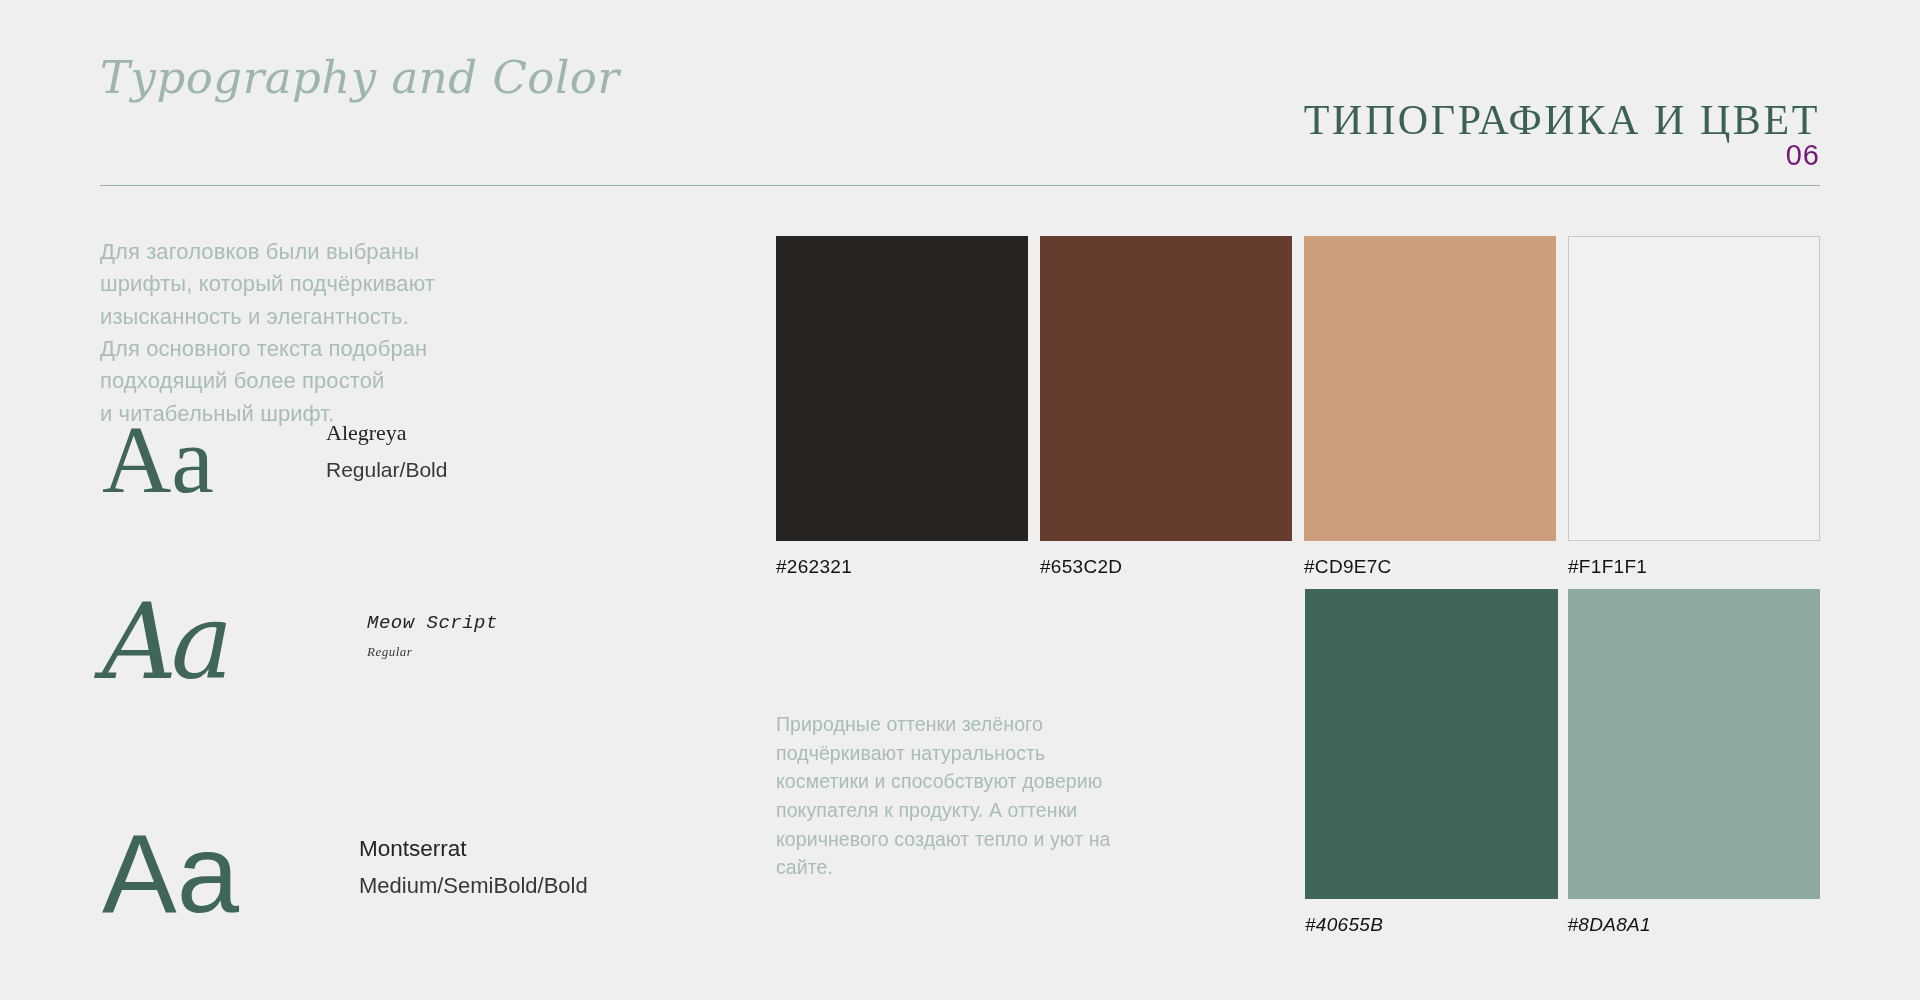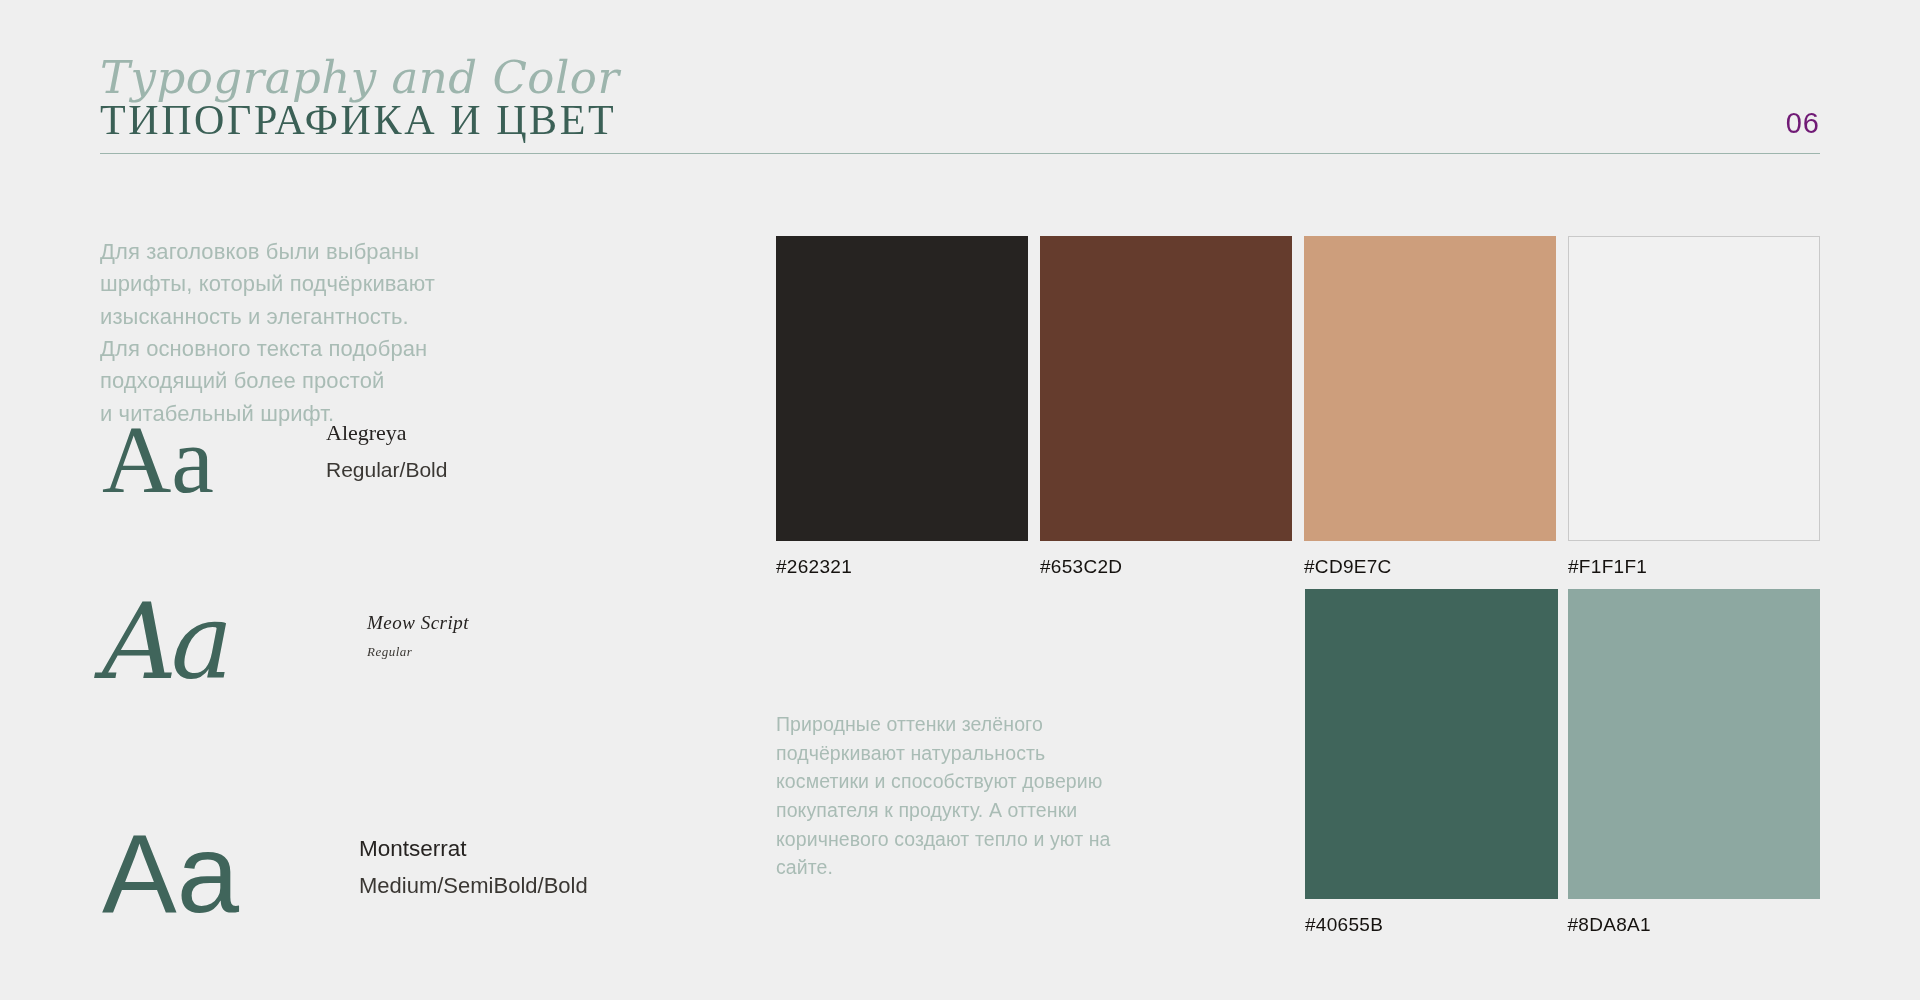--- a/index.html
+++ b/index.html
@@ -31,20 +31,21 @@
     color: #9db5ad;
     line-height: 1;
     height: 40px;
     white-space: nowrap;
   }
   #main-title-row {
     display: flex;
     align-items: flex-end;
     justify-content: space-between;
     margin-top: 4px;
+    flex-direction: column;
   }
   #page-title {
     font-family: "Liberation Serif", serif;
     font-size: 42px;
     letter-spacing: 2.6px;
     color: #3b6056;
     line-height: 1;
     white-space: nowrap;
   }
   #page-number {
@@ -115,21 +116,21 @@
     display: flex;
     flex-direction: column;
     justify-content: center;
   }
   .spec-name { line-height: 1.2; color: #262321; }
   .spec-weights { line-height: 1.2; color: #3a3733; margin-top: 11px; }
 
   .serif-meta .spec-name   { font-family: "Liberation Serif", serif; font-size: 22px; }
   .serif-meta .spec-weights{ font-family: Liberation Sans, sans-serif; font-size: 21px; }
 
-  .script-meta .spec-name   { font-family: Liberation Serif, serif; font-style: italic; font-size: 19px; letter-spacing: 0.5px; text-align: right; }
+  .script-meta .spec-name   { font-family: Liberation Mono, monospace; font-style: italic; font-size: 19px; letter-spacing: 0.5px; text-align: right; }
   .script-meta .spec-weights{ font-family: Liberation Serif, serif; font-style: italic; font-size: 13px; letter-spacing: 0.5px; margin-top: 9px; }
 
   .sans-meta .spec-name   { font-family: "Liberation Sans", sans-serif; font-size: 22.5px; }
   .sans-meta .spec-weights{ font-family: "Liberation Sans", sans-serif; font-size: 22px; }
 
   #font-spec-0 .spec-meta { margin-left: 54px; margin-top: -18px; }
   #font-spec-1 .spec-meta { margin-left: 95px; margin-top: -12px; }
   #font-spec-2 .spec-meta { margin-left: 75px; margin-top: -14px; }
 
   
@@ -141,20 +142,21 @@
     display: flex;
     gap: 12px;
   }
   #palette-row-bottom {
     position: absolute;
     left: 1305px;
     top: 589px;
     width: 515px;
     display: flex;
     gap: 10px;
+    font-style: italic;
   }
   .swatch-cell {
     width: 255px;
     display: flex;
     flex-direction: column;
   }
   .swatch-chip {
     width: 100%;
     box-sizing: border-box;
   }

